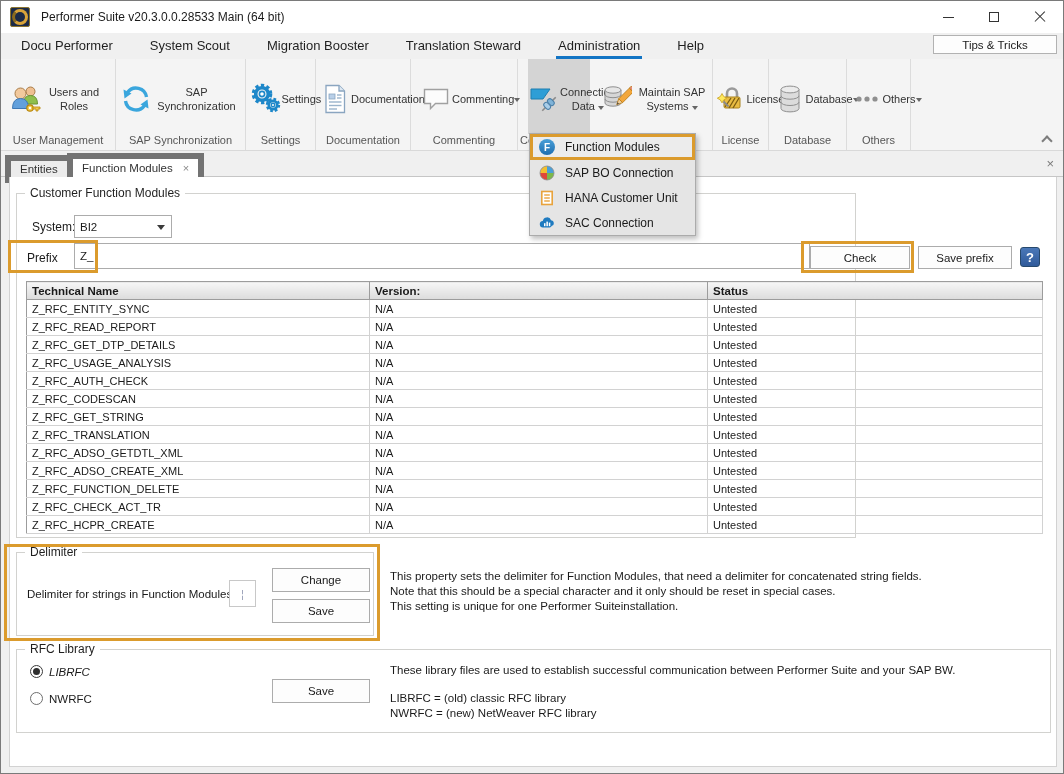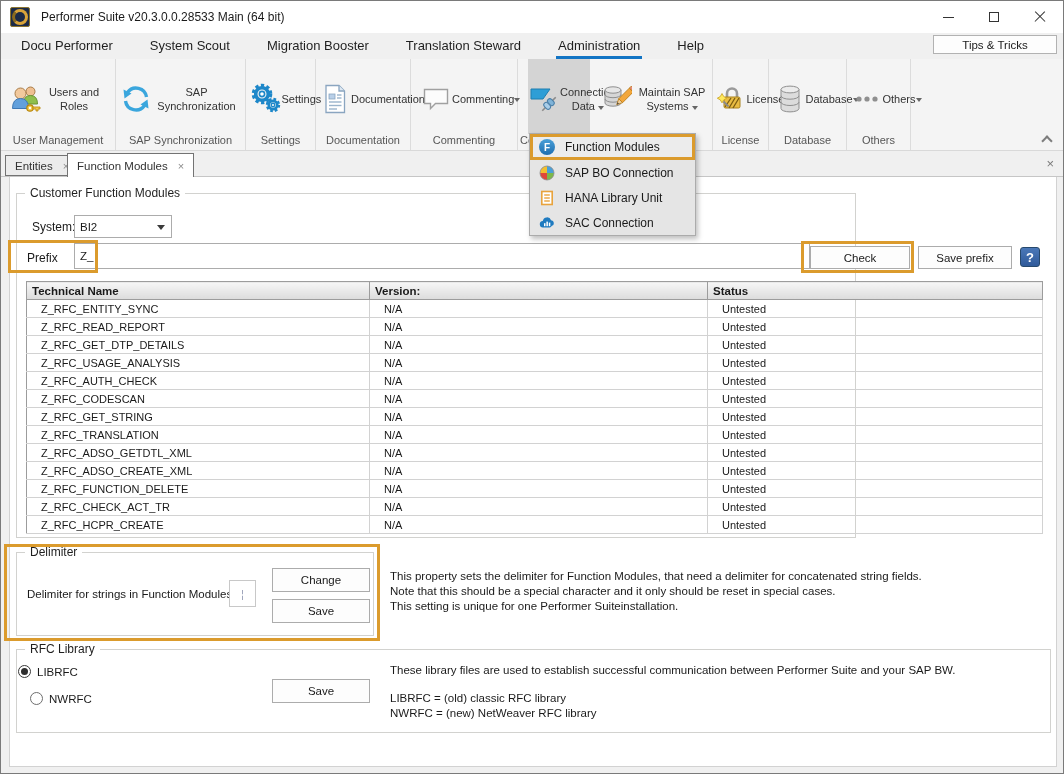--- a/index.html
+++ b/index.html
@@ -51,21 +51,21 @@
                 overflow:hidden; }
   .rgrouplabel.left{ text-align:left; padding-left:2px; }
   .collapse-chev{ position:absolute; right:12px; bottom:5px; width:8px; height:8px;
                   border-top:2px solid #7d7d7d; border-left:2px solid #7d7d7d;
                   transform:rotate(45deg); }
 
   
   .tabstrip{ position:absolute; top:150px; left:0; right:0; height:26px; background:#f0f0f0;
              border-bottom:1px solid #c6c6c6; }
   .dtab{ position:absolute; display:flex; align-items:center; padding:8px 9px; font-size:11.5px;
-         color:#333; background:#ececec; border:1px solid #737373; }
+         color:#333; background:#ececec; border:6px solid #737373; }
   .dtab .x{ margin-left:10px; color:#8a8a8a; font-size:11px; }
   .dtab.inactive{ left:4px; top:4px; height:21px; }
   .dtab.active{ left:66px; top:2px; height:24px; background:#fff; border-bottom:none; z-index:3; }
   .strip-x{ position:absolute; right:9px; top:6px; font-size:13px; color:#7a7a7a; line-height:1; }
 
   
   .content{ position:absolute; top:176px; left:8px; width:1048px; height:590px; background:#fff;
             border:1px solid #d2d2d2; border-top:none; }
   .groupbox{ position:absolute; border:1px solid #d2d2cf; }
   .legend{ position:absolute; top:-8px; left:8px; background:#fff; padding:0 5px; font-size:12px;
@@ -82,21 +82,21 @@
         border-top:5px solid #3a3a3a; }
   .helpbtn{ position:absolute; width:20px; height:20px; border-radius:3px;
         background:linear-gradient(#4a78b8,#2f5a9a); color:#fff; font-size:13px; font-weight:bold;
         display:flex; align-items:center; justify-content:center; border:1px solid #27496d; }
 
   table.fmtable{ position:absolute; left:16px; top:104px; border-collapse:collapse;
         table-layout:fixed; font-size:11px; color:#1a1a1a; border:1px solid #9c9c9c; }
   table.fmtable th{ height:18px; text-align:left; padding:0 5px; font-size:11.5px;
         background:linear-gradient(#f6f6f6,#dcdcdc); border-right:1px solid #9c9c9c;
         border-bottom:1px solid #9c9c9c; font-weight:bold; }
-  table.fmtable td{ height:18px; padding:0 14px; border-right:1px solid #d2d2d2;
+  table.fmtable td{ height:18px; padding:0 5px; border-right:1px solid #d2d2d2;
         border-bottom:1px solid #d2d2d2; white-space:nowrap; overflow:hidden; }
 
   .desc{ position:absolute; font-size:11.5px; color:#1a1a1a; line-height:15px; white-space:nowrap; }
 
   .radio-row{ position:absolute; display:flex; align-items:center; }
   .radio{ width:13px; height:13px; border:1px solid #6e6e6e; border-radius:50%; background:#fff;
           display:inline-flex; align-items:center; justify-content:center; }
   .radio.sel{ border-color:#3a3a3a; }
   .radio.sel::after{ content:''; width:7px; height:7px; border-radius:50%; background:#2e2e2e; }
   .radio-row span.rl{ font-size:11.5px; color:#1a1a1a; margin-left:6px; }
@@ -474,21 +474,21 @@
     <div class="btn" style="left:262px; top:422px; width:98px; height:24px;">Save</div>
     <div class="desc" style="left:380px; top:392px;">
       <div>This property sets the delimiter for Function Modules, that need a delimiter for concatenated string fields.</div>
       <div>Note that this should be a special character and it only should be reset in special cases.</div>
       <div>This setting is unique for one Performer Suiteinstallation.</div>
     </div>
 
     <div class="groupbox" style="left:6px; top:472px; width:1035px; height:84px;">
       <div class="legend">RFC Library</div>
     </div>
-    <div class="radio-row" style="left:8px; top:488px;">
+    <div class="radio-row" style="left:20px; top:488px;font-style:italic;">
       <span class="radio sel"></span>
       <span class="rl">LIBRFC</span>
     </div>
     <div class="radio-row" style="left:20px; top:515px;">
       <span class="radio"></span>
       <span class="rl">NWRFC</span>
     </div>
     <div class="btn" style="left:262px; top:502px; width:98px; height:24px;">Save</div>
     <div class="desc" style="left:380px; top:486px;">These library files are used to establish successful communication between Performer Suite and your SAP BW.</div>
     <div class="desc" style="left:380px; top:514px;">
@@ -514,21 +514,21 @@
       <span class="mlabel">SAP BO Connection</span>
     </div>
     <div class="mitem">
       <span style="flex:0 0 16px; height:16px;">
         <svg width="16" height="16" viewBox="0 0 16 16">
           <rect x="2.8" y="1.5" width="10.4" height="13" fill="#fff" stroke="#e8a33d" stroke-width="1.6"></rect>
           <line x1="5.2" y1="5" x2="10.8" y2="5" stroke="#e8a33d" stroke-width="1.4"></line>
           <line x1="5.2" y1="8" x2="10.8" y2="8" stroke="#e8a33d" stroke-width="1.4"></line>
           <line x1="5.2" y1="11" x2="10.8" y2="11" stroke="#e8a33d" stroke-width="1.4"></line>
         </svg></span>
-      <span class="mlabel">HANA Library Unit</span>
+      <span class="mlabel">HANA Customer Unit</span>
     </div>
     <div class="mitem">
       <span style="flex:0 0 16px; height:16px;">
         <svg width="16" height="16" viewBox="0 0 16 16">
           <path d="M4.2 12.5 a3.2 3.2 0 0 1 -0.4 -6.4 a4.3 4.3 0 0 1 8.3 -0.9 a3 3 0 0 1 0.5 5.9 q-0.3 1.4 -2 1.4 z" fill="#1f7bc0"></path>
           <rect x="5" y="8.2" width="1.5" height="3" fill="#fff"></rect>
           <rect x="7.4" y="6.6" width="1.5" height="4.6" fill="#fff"></rect>
           <rect x="9.8" y="7.6" width="1.5" height="3.6" fill="#fff"></rect>
         </svg></span>
       <span class="mlabel">SAC Connection</span>

